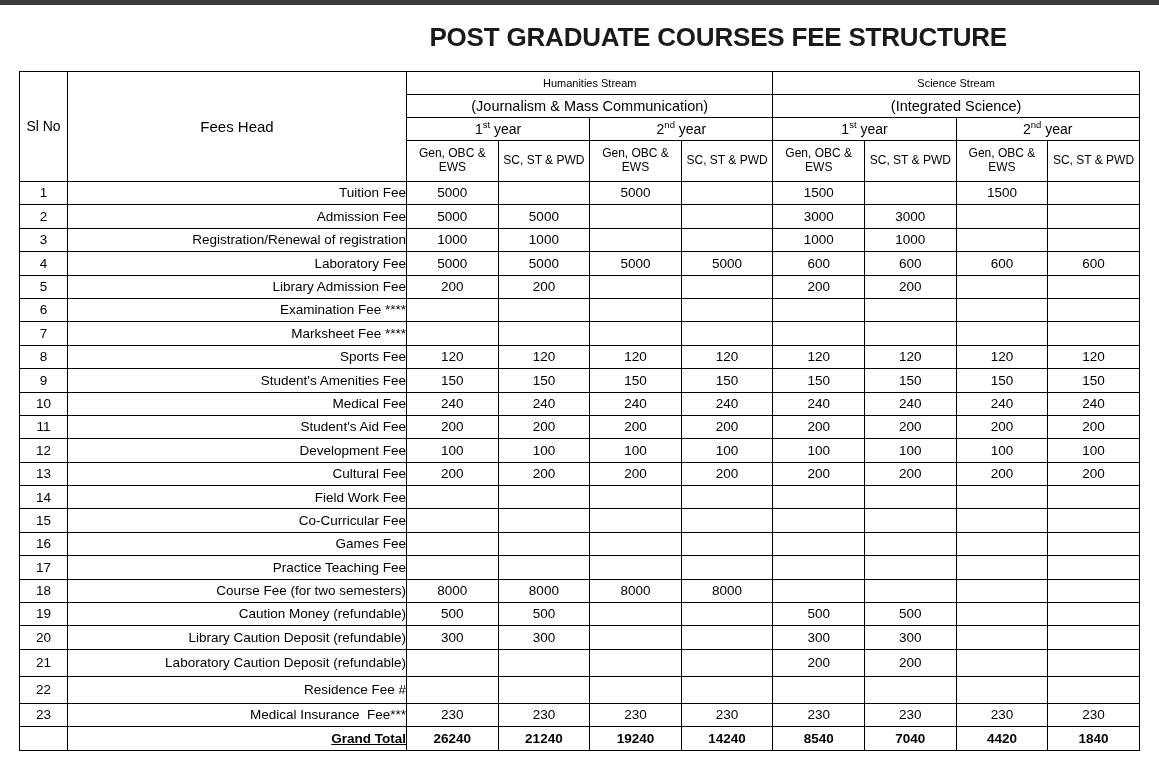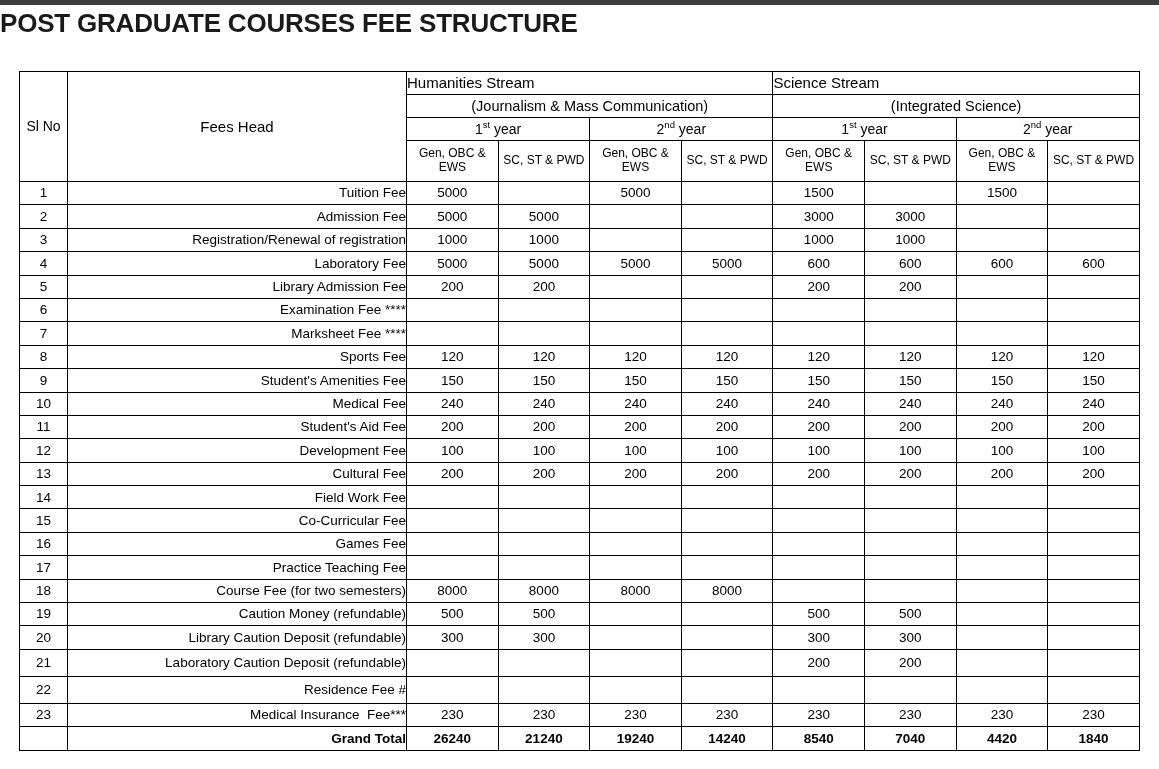--- a/index.html
+++ b/index.html
@@ -18,24 +18,24 @@
   }
   #top-bar {
     position: absolute;
     top: 0; left: 0;
     width: 1159px;
     height: 5px;
     background: #3c3c3c;
   }
   #page-title {
     position: absolute;
-    top: 8px;
+    top: 22px;
     left: 0;
     width: 1007px;
-    text-align: left;
+    text-align: right;
     font-size: 26px;
     font-weight: bold;
     letter-spacing: -0.2px;
     color: #1a1a1a;
   }
   #fee-table-wrap {
     position: absolute;
     left: 19px;
     top: 71px;
     width: 1120px;
@@ -54,23 +54,23 @@
     font-weight: normal;
     line-height: 1.15;
   }
   
   col.c-slno     { width: 48px; }
   col.c-head     { width: 339px; }
   col.c-data     { width: 91.6px; }
 
   
   th.stream-top {
-    text-align: left;
-    font-weight: bold;
-    font-size: 15px;
+    text-align: center;
+    font-weight: bold;
+    font-size: 11px;
     height: 22px;
     margin-top: 18px;
   }
   th.stream-sub {
     text-align: center;
     font-weight: bold;
     font-size: 14.5px;
     height: 22px;
   }
   th.year-hdr {
@@ -112,21 +112,21 @@
     text-align: right;
     padding-left: 5px;
     font-size: 13.5px;
     white-space: pre;
   }
   td.val {
     text-align: center;
     font-size: 13.5px;
   }
   tr.grand-total td { font-weight: bold; }
-  tr.grand-total td.head { font-weight: bold; }
+  tr.grand-total td.head { font-weight: bold; text-decoration: underline; }
   tr.tall { height: 27px; }
 </style>
 </head>
 <body>
 
 <div id="top-bar"></div>
 
 <div id="page-title">POST GRADUATE COURSES FEE STRUCTURE</div>
 
 <div id="fee-table-wrap">

